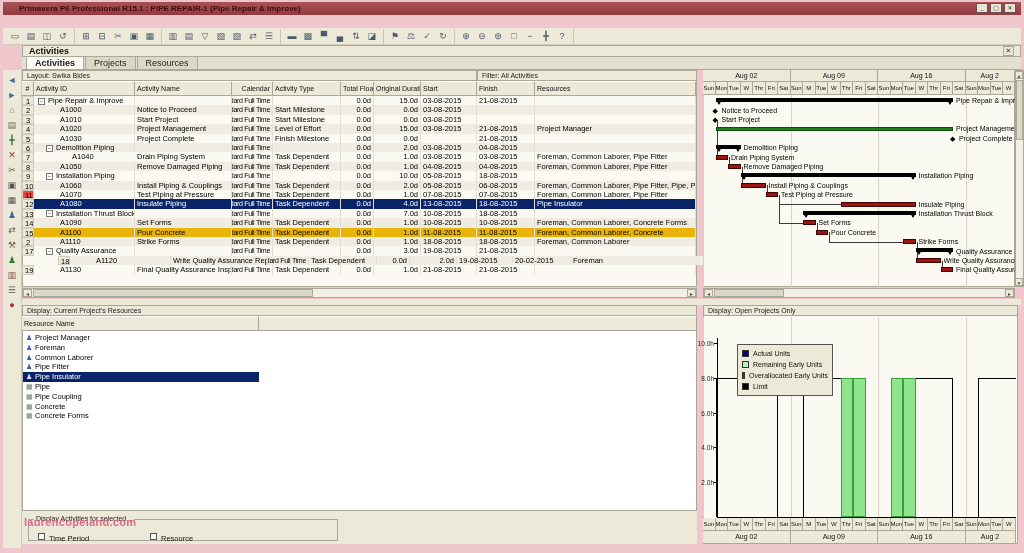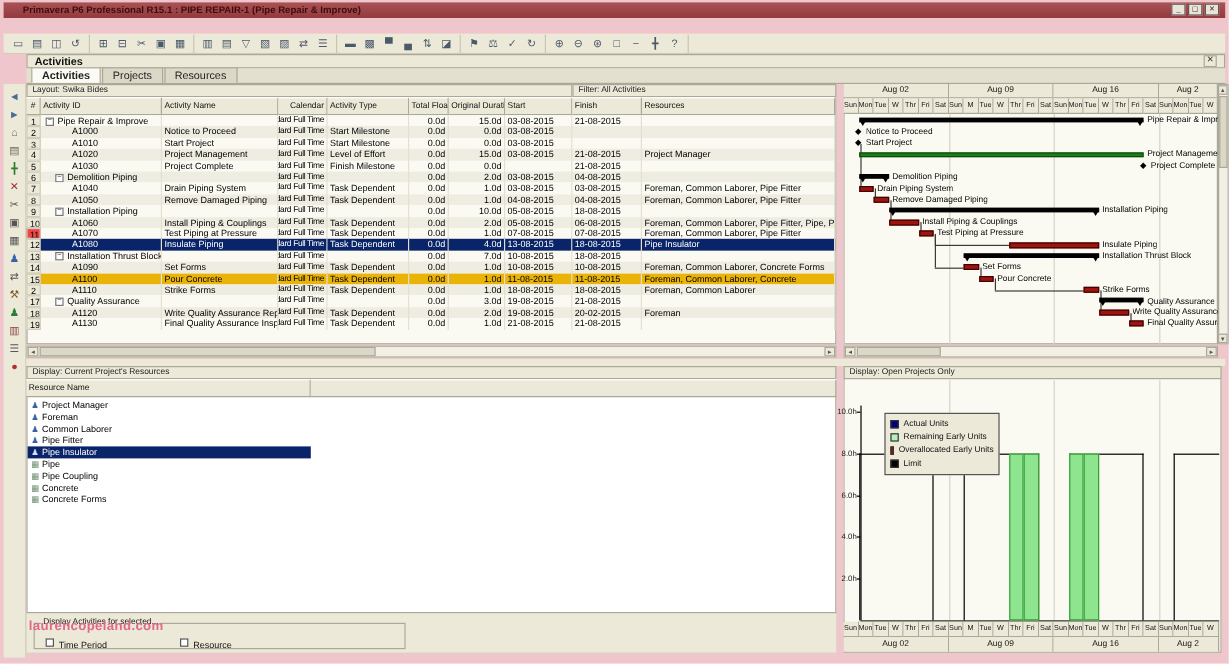--- a/index.html
+++ b/index.html
@@ -237,21 +237,21 @@
         <div class="cell" style="left: 210px; top: 0px; width: 41px; height: 9.4px; direction: rtl; text-align: right; letter-spacing: -0.3px; font-size: 7px;">ndard Full Time</div>
         <div class="cell" style="left: 251px; top: 0px; width: 68px; height: 9.4px;"></div>
         <div class="cell" style="left: 319px; top: 0px; width: 33px; height: 9.4px; text-align: right;">0.0d</div>
         <div class="cell" style="left: 352px; top: 0px; width: 47px; height: 9.4px; text-align: right;">2.0d</div>
         <div class="cell" style="left: 399px; top: 0px; width: 56px; height: 9.4px;">03-08-2015</div>
         <div class="cell" style="left: 455px; top: 0px; width: 58px; height: 9.4px;">04-08-2015</div>
         <div class="cell" style="left: 513px; top: 0px; width: 161px; height: 9.4px;"></div>
       </div>
       <div class="rowband" style="top: 152.4px; background: rgb(251, 250, 242);">
         <div class="cell" style="left: 0px; top: 0px; width: 12px; height: 9.4px; text-align: center; background: rgb(236, 233, 216); border: 1px solid rgb(207, 204, 188);">7</div>
-        <div class="cell" style="left: 12px; top: 0px; width: 101px; height: 9.4px; padding-left: 26px;">A1040</div>
+        <div class="cell" style="left: 24px; top: 0px; width: 101px; height: 9.4px; padding-left: 26px;">A1040</div>
         <div class="cell" style="left: 113px; top: 0px; width: 97px; height: 9.4px;">Drain Piping System</div>
         <div class="cell" style="left: 210px; top: 0px; width: 41px; height: 9.4px; direction: rtl; text-align: right; letter-spacing: -0.3px; font-size: 7px;">ndard Full Time</div>
         <div class="cell" style="left: 251px; top: 0px; width: 68px; height: 9.4px;">Task Dependent</div>
         <div class="cell" style="left: 319px; top: 0px; width: 33px; height: 9.4px; text-align: right;">0.0d</div>
         <div class="cell" style="left: 352px; top: 0px; width: 47px; height: 9.4px; text-align: right;">1.0d</div>
         <div class="cell" style="left: 399px; top: 0px; width: 56px; height: 9.4px;">03-08-2015</div>
         <div class="cell" style="left: 455px; top: 0px; width: 58px; height: 9.4px;">03-08-2015</div>
         <div class="cell" style="left: 513px; top: 0px; width: 161px; height: 9.4px;">Foreman, Common Laborer, Pipe Fitter</div>
       </div>
       <div class="rowband" style="top: 161.8px; background: rgb(239, 236, 225);">
@@ -367,21 +367,21 @@
         <div class="cell" style="left: 12px; top: 0px; width: 101px; height: 9.4px; padding-left: 12px;"><span class="expander">−</span>Quality Assurance</div>
         <div class="cell" style="left: 113px; top: 0px; width: 97px; height: 9.4px;"></div>
         <div class="cell" style="left: 210px; top: 0px; width: 41px; height: 9.4px; direction: rtl; text-align: right; letter-spacing: -0.3px; font-size: 7px;">ndard Full Time</div>
         <div class="cell" style="left: 251px; top: 0px; width: 68px; height: 9.4px;"></div>
         <div class="cell" style="left: 319px; top: 0px; width: 33px; height: 9.4px; text-align: right;">0.0d</div>
         <div class="cell" style="left: 352px; top: 0px; width: 47px; height: 9.4px; text-align: right;">3.0d</div>
         <div class="cell" style="left: 399px; top: 0px; width: 56px; height: 9.4px;">19-08-2015</div>
         <div class="cell" style="left: 455px; top: 0px; width: 58px; height: 9.4px;">21-08-2015</div>
         <div class="cell" style="left: 513px; top: 0px; width: 161px; height: 9.4px;"></div>
       </div>
-      <div class="rowband" style="top: 255.8px; background: rgb(239, 236, 225);">
+      <div class="rowband" style="top: 255.8px; background: rgb(239, 236, 225); margin-left: 36px;">
         <div class="cell" style="left: 0px; top: 0px; width: 12px; height: 9.4px; text-align: center; background: rgb(236, 233, 216); border: 1px solid rgb(207, 204, 188);">18</div>
         <div class="cell" style="left: 12px; top: 0px; width: 101px; height: 9.4px; padding-left: 26px;">A1120</div>
         <div class="cell" style="left: 113px; top: 0px; width: 97px; height: 9.4px;">Write Quality Assurance Report</div>
         <div class="cell" style="left: 210px; top: 0px; width: 41px; height: 9.4px; direction: rtl; text-align: right; letter-spacing: -0.3px; font-size: 7px;">ndard Full Time</div>
         <div class="cell" style="left: 251px; top: 0px; width: 68px; height: 9.4px;">Task Dependent</div>
         <div class="cell" style="left: 319px; top: 0px; width: 33px; height: 9.4px; text-align: right;">0.0d</div>
         <div class="cell" style="left: 352px; top: 0px; width: 47px; height: 9.4px; text-align: right;">2.0d</div>
         <div class="cell" style="left: 399px; top: 0px; width: 56px; height: 9.4px;">19-08-2015</div>
         <div class="cell" style="left: 455px; top: 0px; width: 58px; height: 9.4px;">20-02-2015</div>
         <div class="cell" style="left: 513px; top: 0px; width: 161px; height: 9.4px;">Foreman</div>

